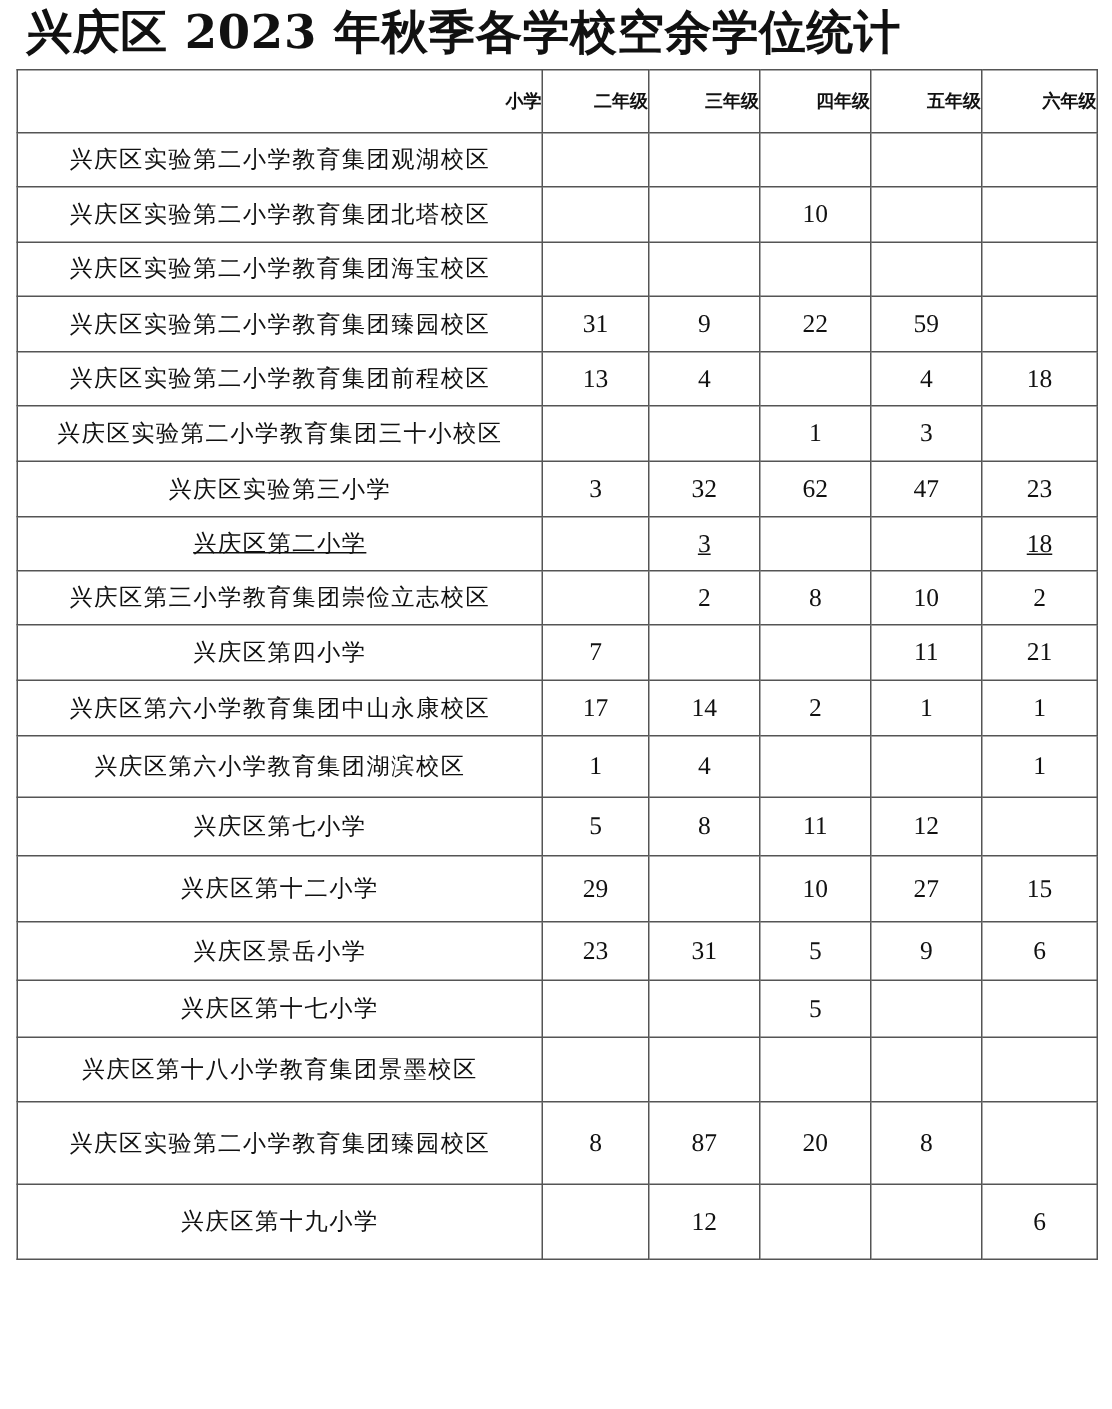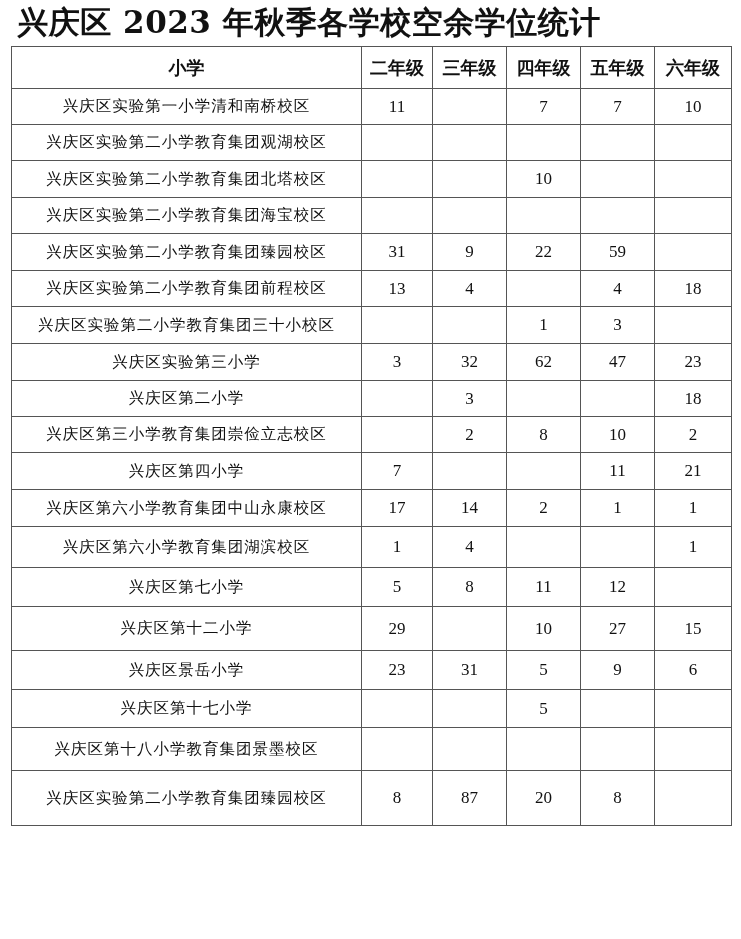--- a/index.html
+++ b/index.html
@@ -6,21 +6,21 @@
   body { width: 741px; height: 939px; position: relative; overflow: hidden;
          font-family: "DejaVu Serif", "Liberation Serif", serif; color: #111; }
   .title { position: absolute; left: 0; top: 0; width: 618px; height: 44px;
            text-align: center; font-size: 31px; font-weight: bold; line-height: 44px;
            letter-spacing: 0.5px; font-family: "DejaVu Serif", serif; }
   table { position: absolute; left: 11px; top: 46px; border-collapse: collapse;
           table-layout: fixed; width: 720px; }
   td, th { border: 1.5px solid #555; text-align: center; vertical-align: middle;
            padding: 0; font-size: 16px; font-weight: normal;
            font-family: "DejaVu Sans", "Liberation Sans", sans-serif; }
-  th { font-weight: bold; font-size: 18px; }
+  th { font-weight: bold; font-size: 12px; text-align: right; }
   td.num { font-family: "Liberation Serif", "DejaVu Serif", serif; font-size: 17px; }
   td.name { font-size: 15.5px; letter-spacing: 1px; white-space: nowrap; }
 </style>
 </head>
 <body>
 
 <div class="title">兴庆区 2023 年秋季各学校空余学位统计</div>
 
 <table>
   <colgroup>
@@ -36,28 +36,20 @@
       <th>小学</th>
       <th>二年级</th>
       <th>三年级</th>
       <th>四年级</th>
       <th>五年级</th>
       <th>六年级</th>
     </tr>
   </thead>
   <tbody id="tbody">
       <tr style="height: 36px;">
-        <td class="name">兴庆区实验第一小学清和南桥校区</td>
-        <td class="num">11</td>
-        <td class="num"></td>
-        <td class="num">7</td>
-        <td class="num">7</td>
-        <td class="num">10</td>
-      </tr>
-      <tr style="height: 36px;">
         <td class="name">兴庆区实验第二小学教育集团观湖校区</td>
         <td class="num"></td>
         <td class="num"></td>
         <td class="num"></td>
         <td class="num"></td>
         <td class="num"></td>
       </tr>
       <tr style="height: 37px;">
         <td class="name">兴庆区实验第二小学教育集团北塔校区</td>
         <td class="num"></td>
@@ -99,21 +91,21 @@
         <td class="num"></td>
       </tr>
       <tr style="height: 37px;">
         <td class="name">兴庆区实验第三小学</td>
         <td class="num">3</td>
         <td class="num">32</td>
         <td class="num">62</td>
         <td class="num">47</td>
         <td class="num">23</td>
       </tr>
-      <tr style="height: 36px;">
+      <tr style="height: 36px; text-decoration: underline;">
         <td class="name">兴庆区第二小学</td>
         <td class="num"></td>
         <td class="num">3</td>
         <td class="num"></td>
         <td class="num"></td>
         <td class="num">18</td>
       </tr>
       <tr style="height: 36px;">
         <td class="name">兴庆区第三小学教育集团崇俭立志校区</td>
         <td class="num"></td>
@@ -187,14 +179,22 @@
         <td class="num"></td>
       </tr>
       <tr style="height: 55px;">
         <td class="name">兴庆区实验第二小学教育集团臻园校区</td>
         <td class="num">8</td>
         <td class="num">87</td>
         <td class="num">20</td>
         <td class="num">8</td>
         <td class="num"></td>
       </tr>
+      <tr style="height: 50px;">
+        <td class="name">兴庆区第十九小学</td>
+        <td class="num"></td>
+        <td class="num">12</td>
+        <td class="num"></td>
+        <td class="num"></td>
+        <td class="num">6</td>
+      </tr>
     </tbody>
 </table>
 
 </body></html>

